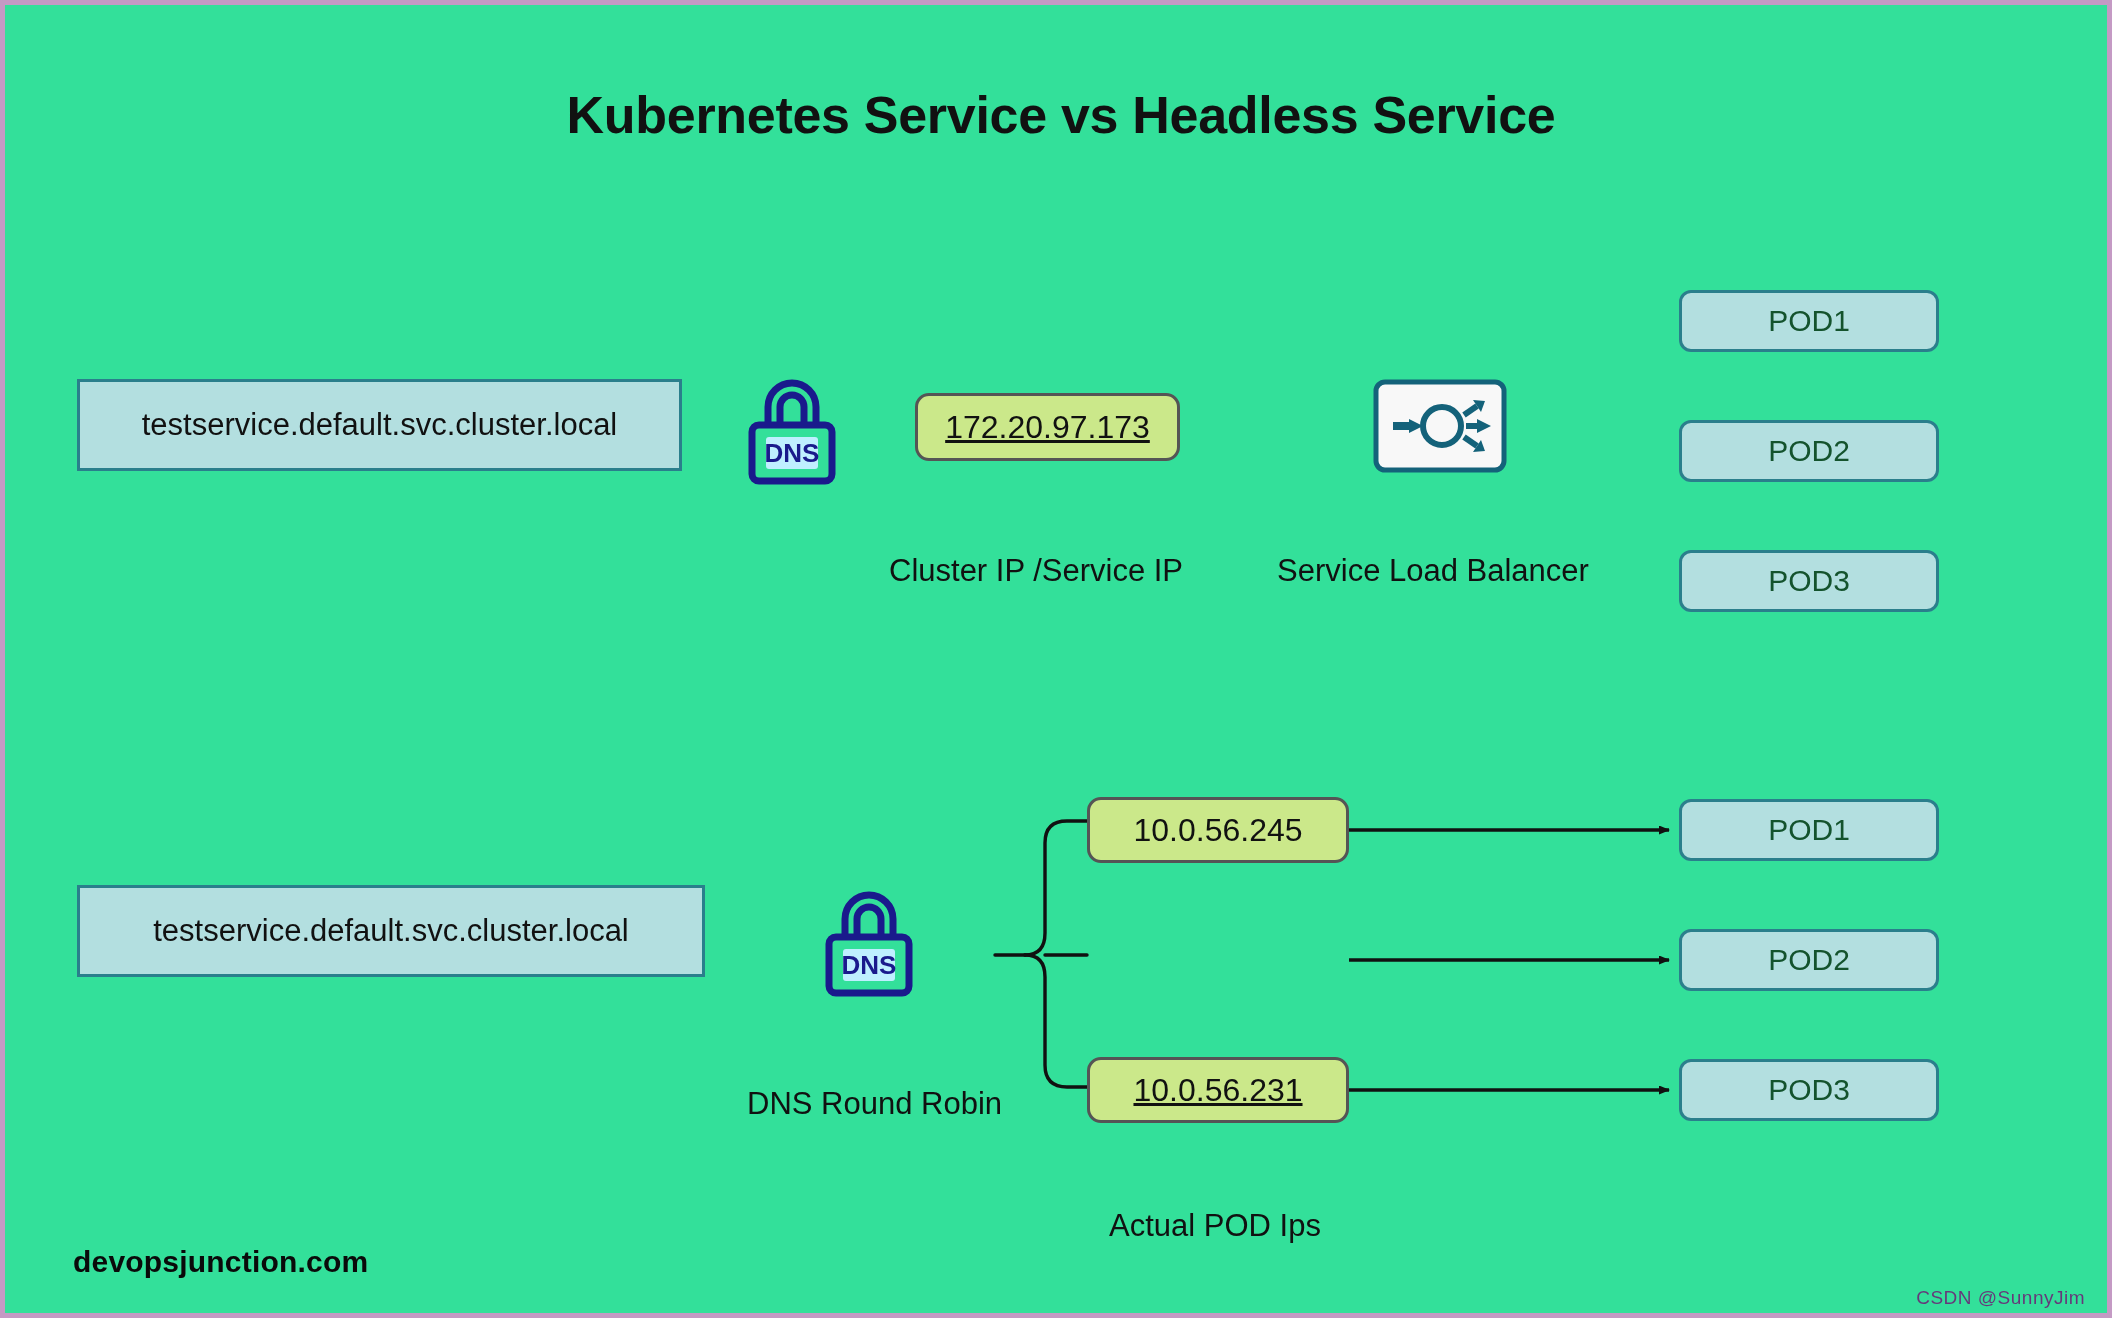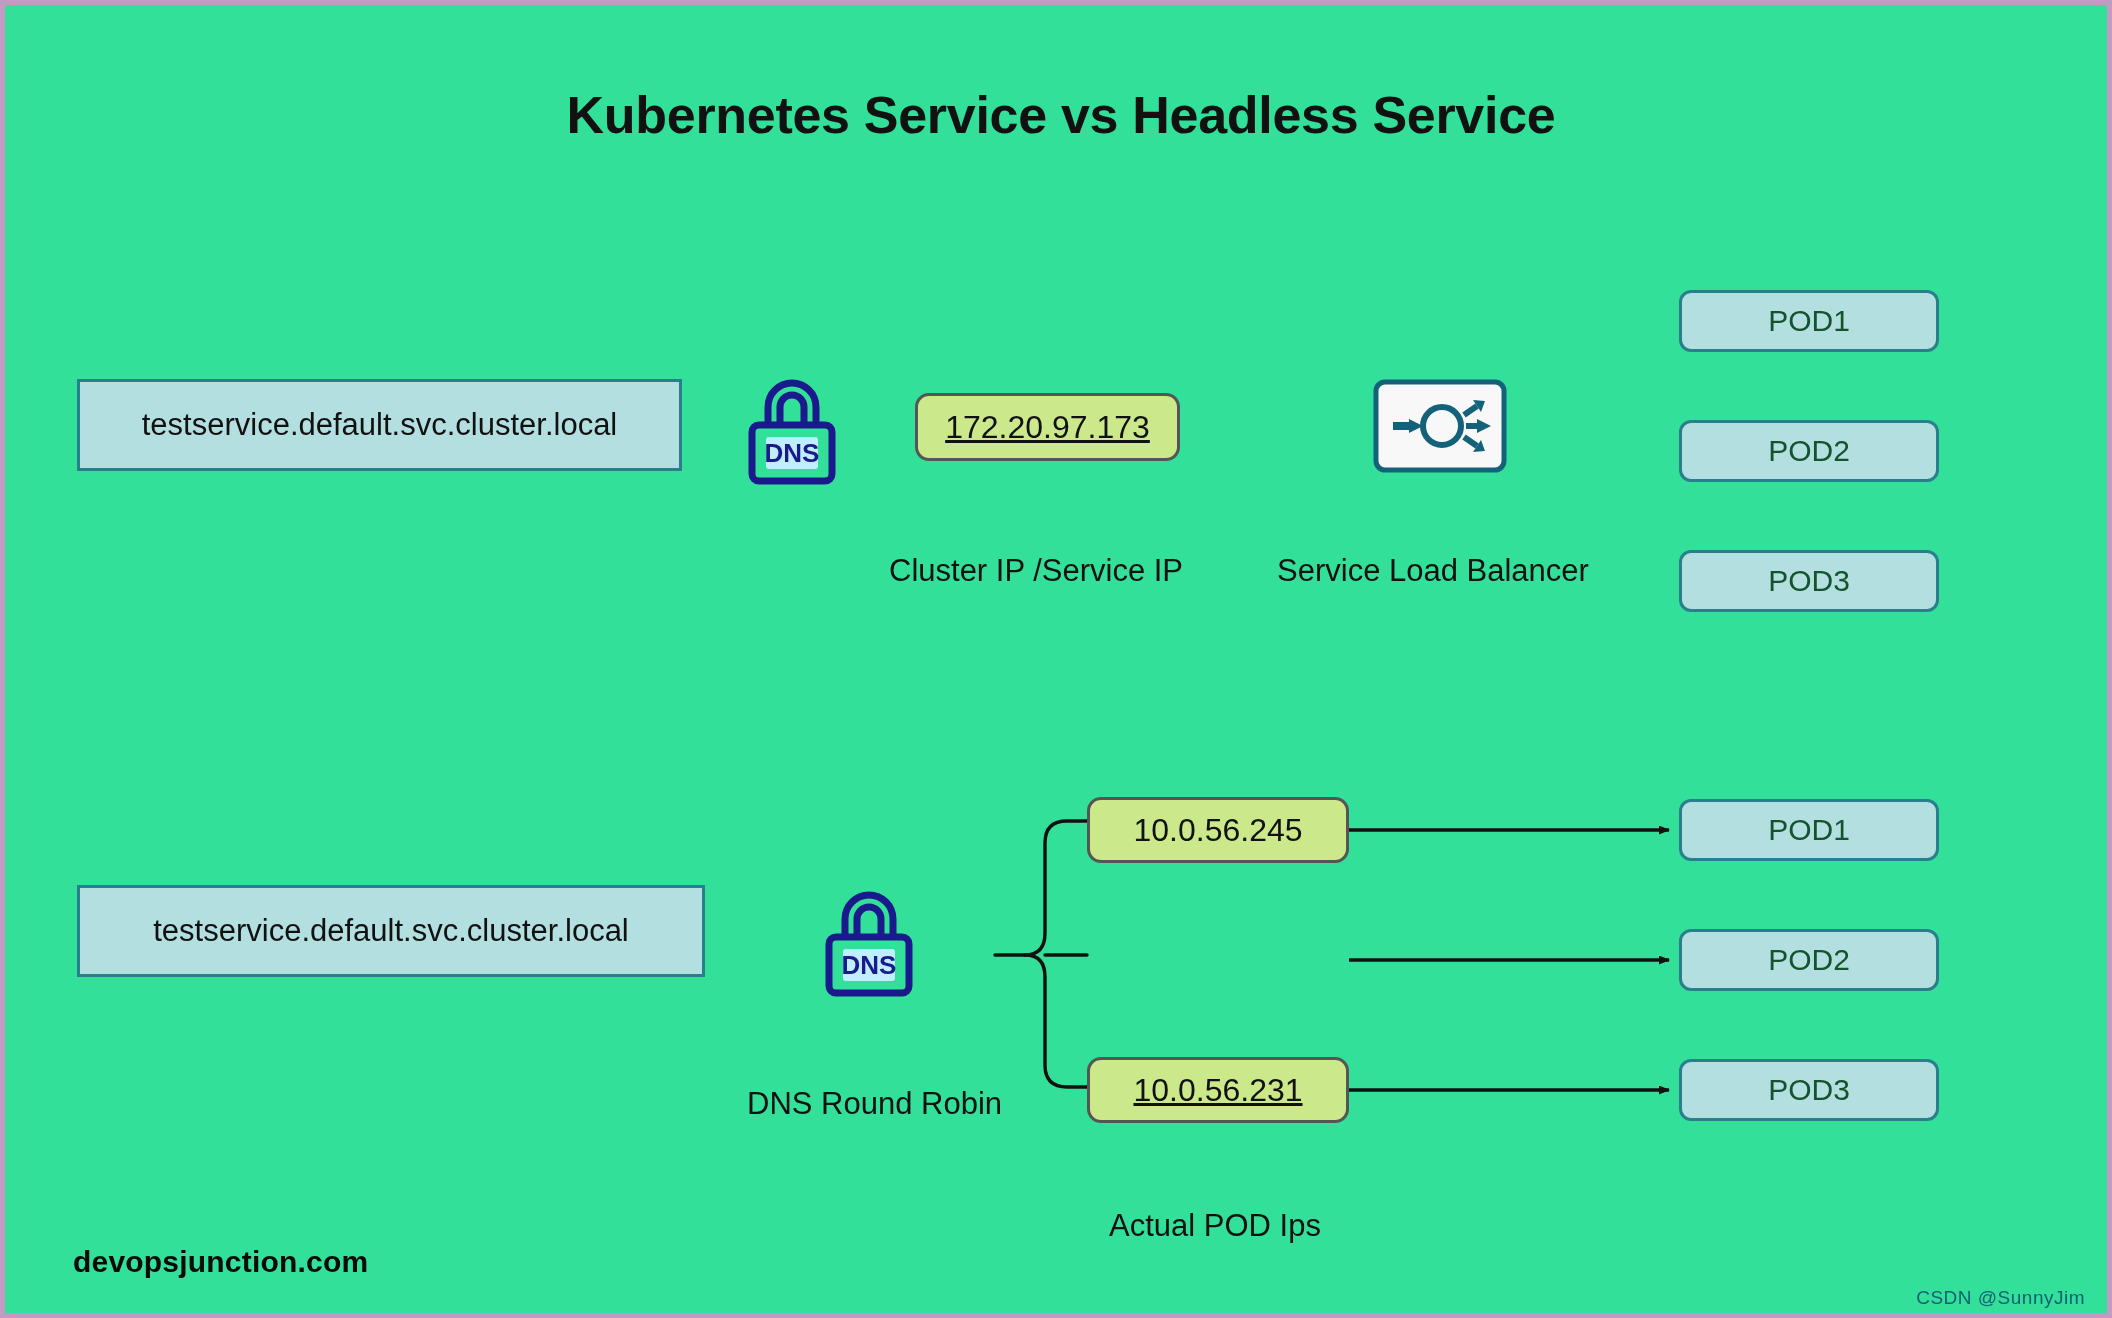--- a/index.html
+++ b/index.html
@@ -108,21 +108,21 @@
     font-weight: bold;
     color: #0a0a0a;
     letter-spacing: 0.2px;
   }
 
   .watermark {
     position: absolute;
     right: 22px;
     top: 1282px;
     font-size: 19px;
-    color: #0c4a6e;
+    color: #701a75;
     opacity: 0.85;
     letter-spacing: 0.5px;
   }
 </style>
 </head>
 <body>
 
 <div id="canvas">
 
   <div class="title">Kubernetes Service vs Headless Service</div>

